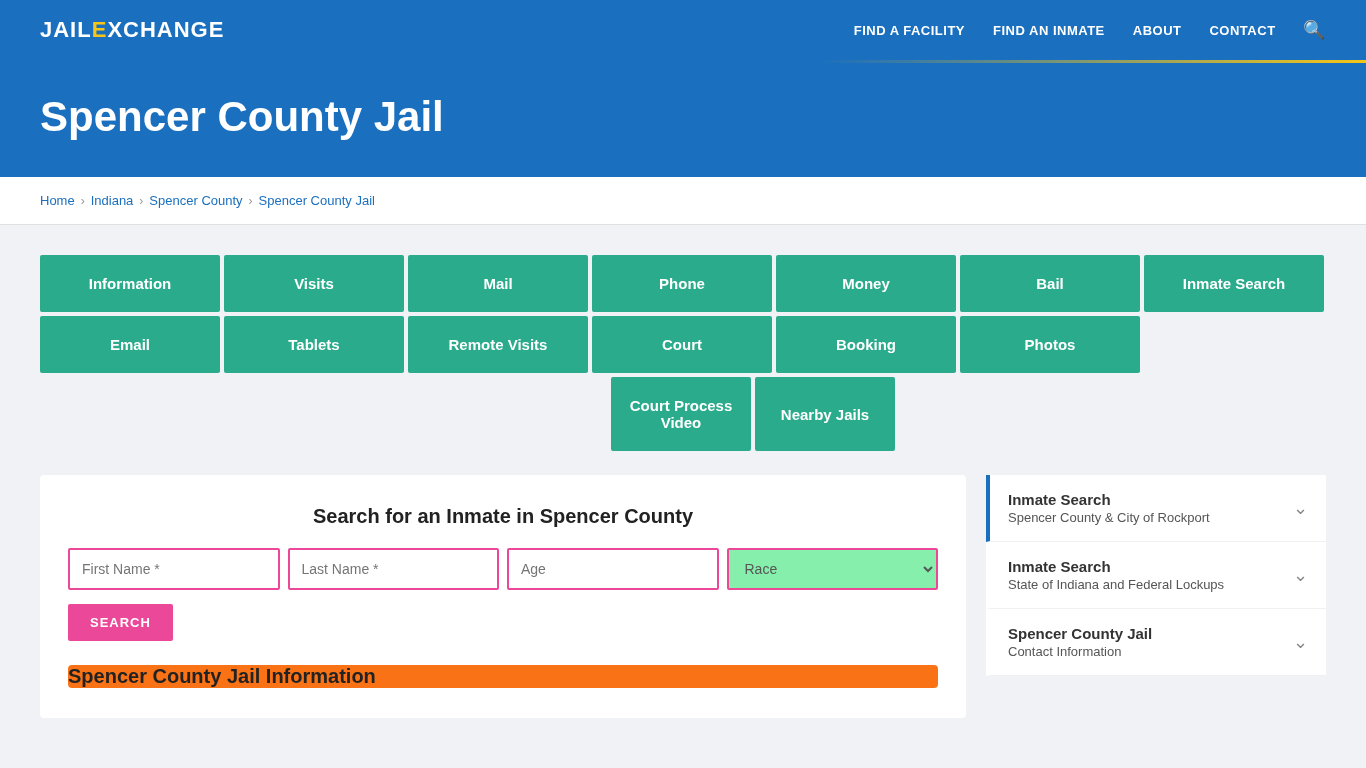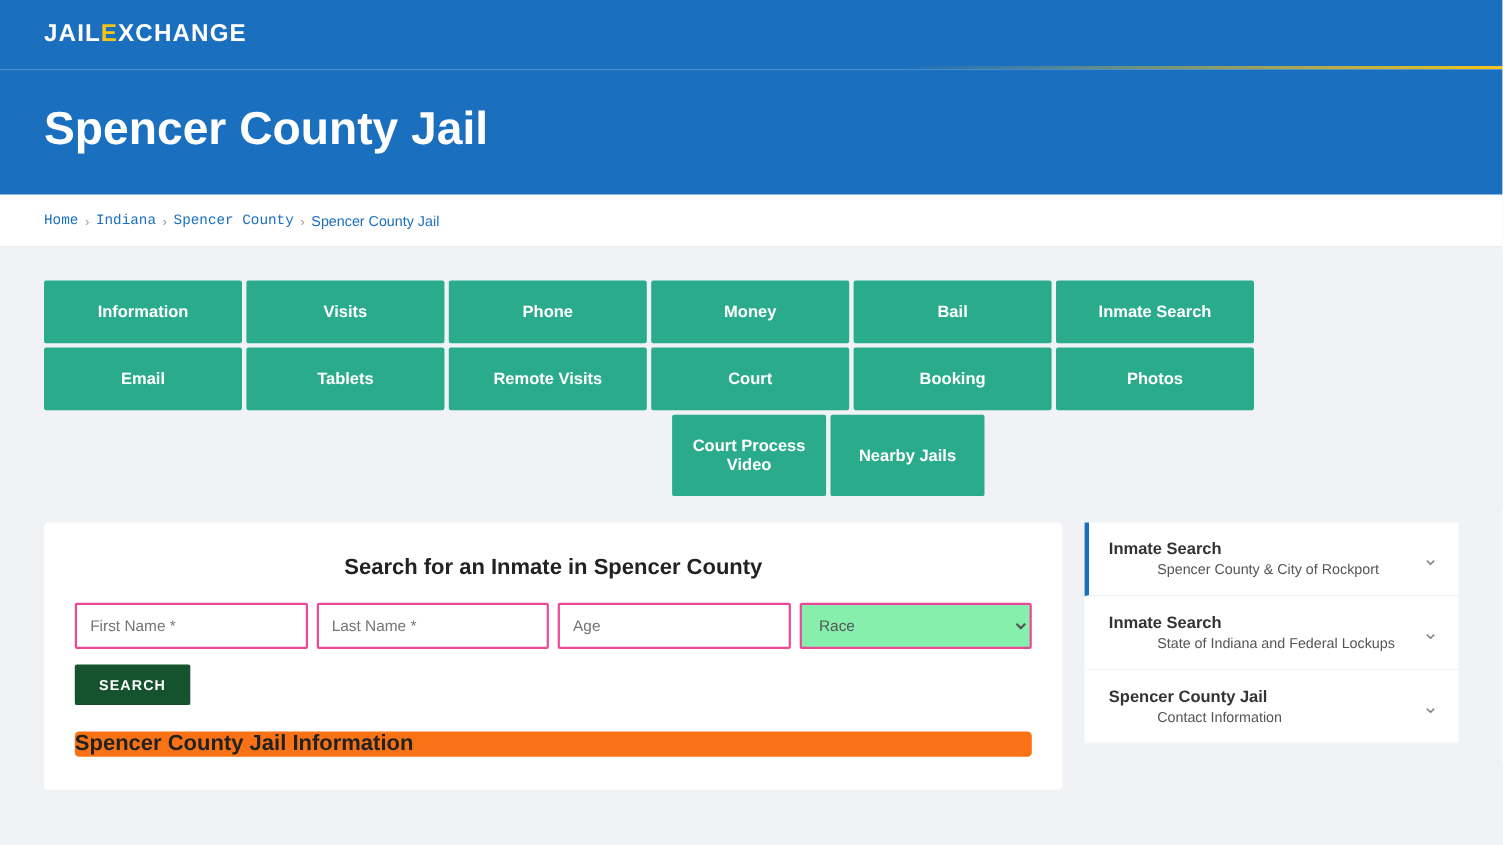--- a/index.html
+++ b/index.html
@@ -63,21 +63,20 @@
       display: flex;
       align-items: center;
       gap: 6px;
       font-size: 13px;
       border-bottom: 1px solid #e0e0e0;
     }
     .breadcrumb a {
       color: #1a6fbe;
       text-decoration: none;
       cursor: pointer;
-      font-family: Liberation Mono, monospace;
     }
     .breadcrumb-sep {
       color: #999;
       font-size: 12px;
     }
     .breadcrumb-current {
       color: #1a6fbe;
     }
 
     
@@ -155,21 +154,21 @@
       font-size: 14px;
       border-radius: 2px;
       flex: 1;
       min-width: 0;
       color: #555;
     }
     .search-fields select {
       background: #86efac;
     }
     .search-btn {
-      background: #14532d;
+      background: #ec4899;
       color: #fff;
       border: none;
       padding: 11px 22px;
       font-size: 13px;
       font-weight: 700;
       letter-spacing: 1px;
       cursor: pointer;
       border-radius: 2px;
       text-transform: uppercase;
     }
@@ -197,21 +196,20 @@
     }
     .sidebar-item-text .title {
       font-size: 15px;
       font-weight: 700;
       color: #333;
     }
     .sidebar-item-text .subtitle {
       font-size: 13px;
       color: #555;
       margin-top: 2px;
-      margin-left: 44px;
     }
     .sidebar-chevron {
       color: #888;
       font-size: 18px;
     }
 
     
     .bottom-section {
       background: #f97316;
       border-radius: 4px;
@@ -231,20 +229,27 @@
   </style>
 </head>
 <body>
 
 <header class="header">
   <div class="logo">
     <span class="logo-jail">JAIL</span>
       <span class="logo-x">E</span>
       <span class="logo-exchange">XCHANGE</span>
   </div>
+  <nav class="nav">
+    <span class="nav-item">FIND A FACILITY</span>
+    <span class="nav-item">FIND AN INMATE</span>
+    <span class="nav-item">ABOUT</span>
+    <span class="nav-item">CONTACT</span>
+    <span class="nav-search">🔍</span>
+  </nav>
 </header>
 <div class="header-border"></div>
 
 <section class="hero">
   <h1 class="hero-title">Spencer County Jail</h1>
 </section>
 
 <div class="breadcrumb">
   <a>Home</a>
   <span class="breadcrumb-sep">›</span>
@@ -254,20 +259,21 @@
   <span class="breadcrumb-sep">›</span>
   <span class="breadcrumb-current">Spencer County Jail</span>
 </div>
 
 <main class="main">
 
   <div class="button-grid">
     <div class="button-row">
       <button class="grid-btn">Information</button>
       <button class="grid-btn">Visits</button>
+      <button class="grid-btn">Mail</button>
       <button class="grid-btn">Phone</button>
       <button class="grid-btn">Money</button>
       <button class="grid-btn">Bail</button>
       <button class="grid-btn">Inmate Search</button>
     </div>
     <div class="button-row">
       <button class="grid-btn">Email</button>
       <button class="grid-btn">Tablets</button>
       <button class="grid-btn">Remote Visits</button>
       <button class="grid-btn">Court</button>

